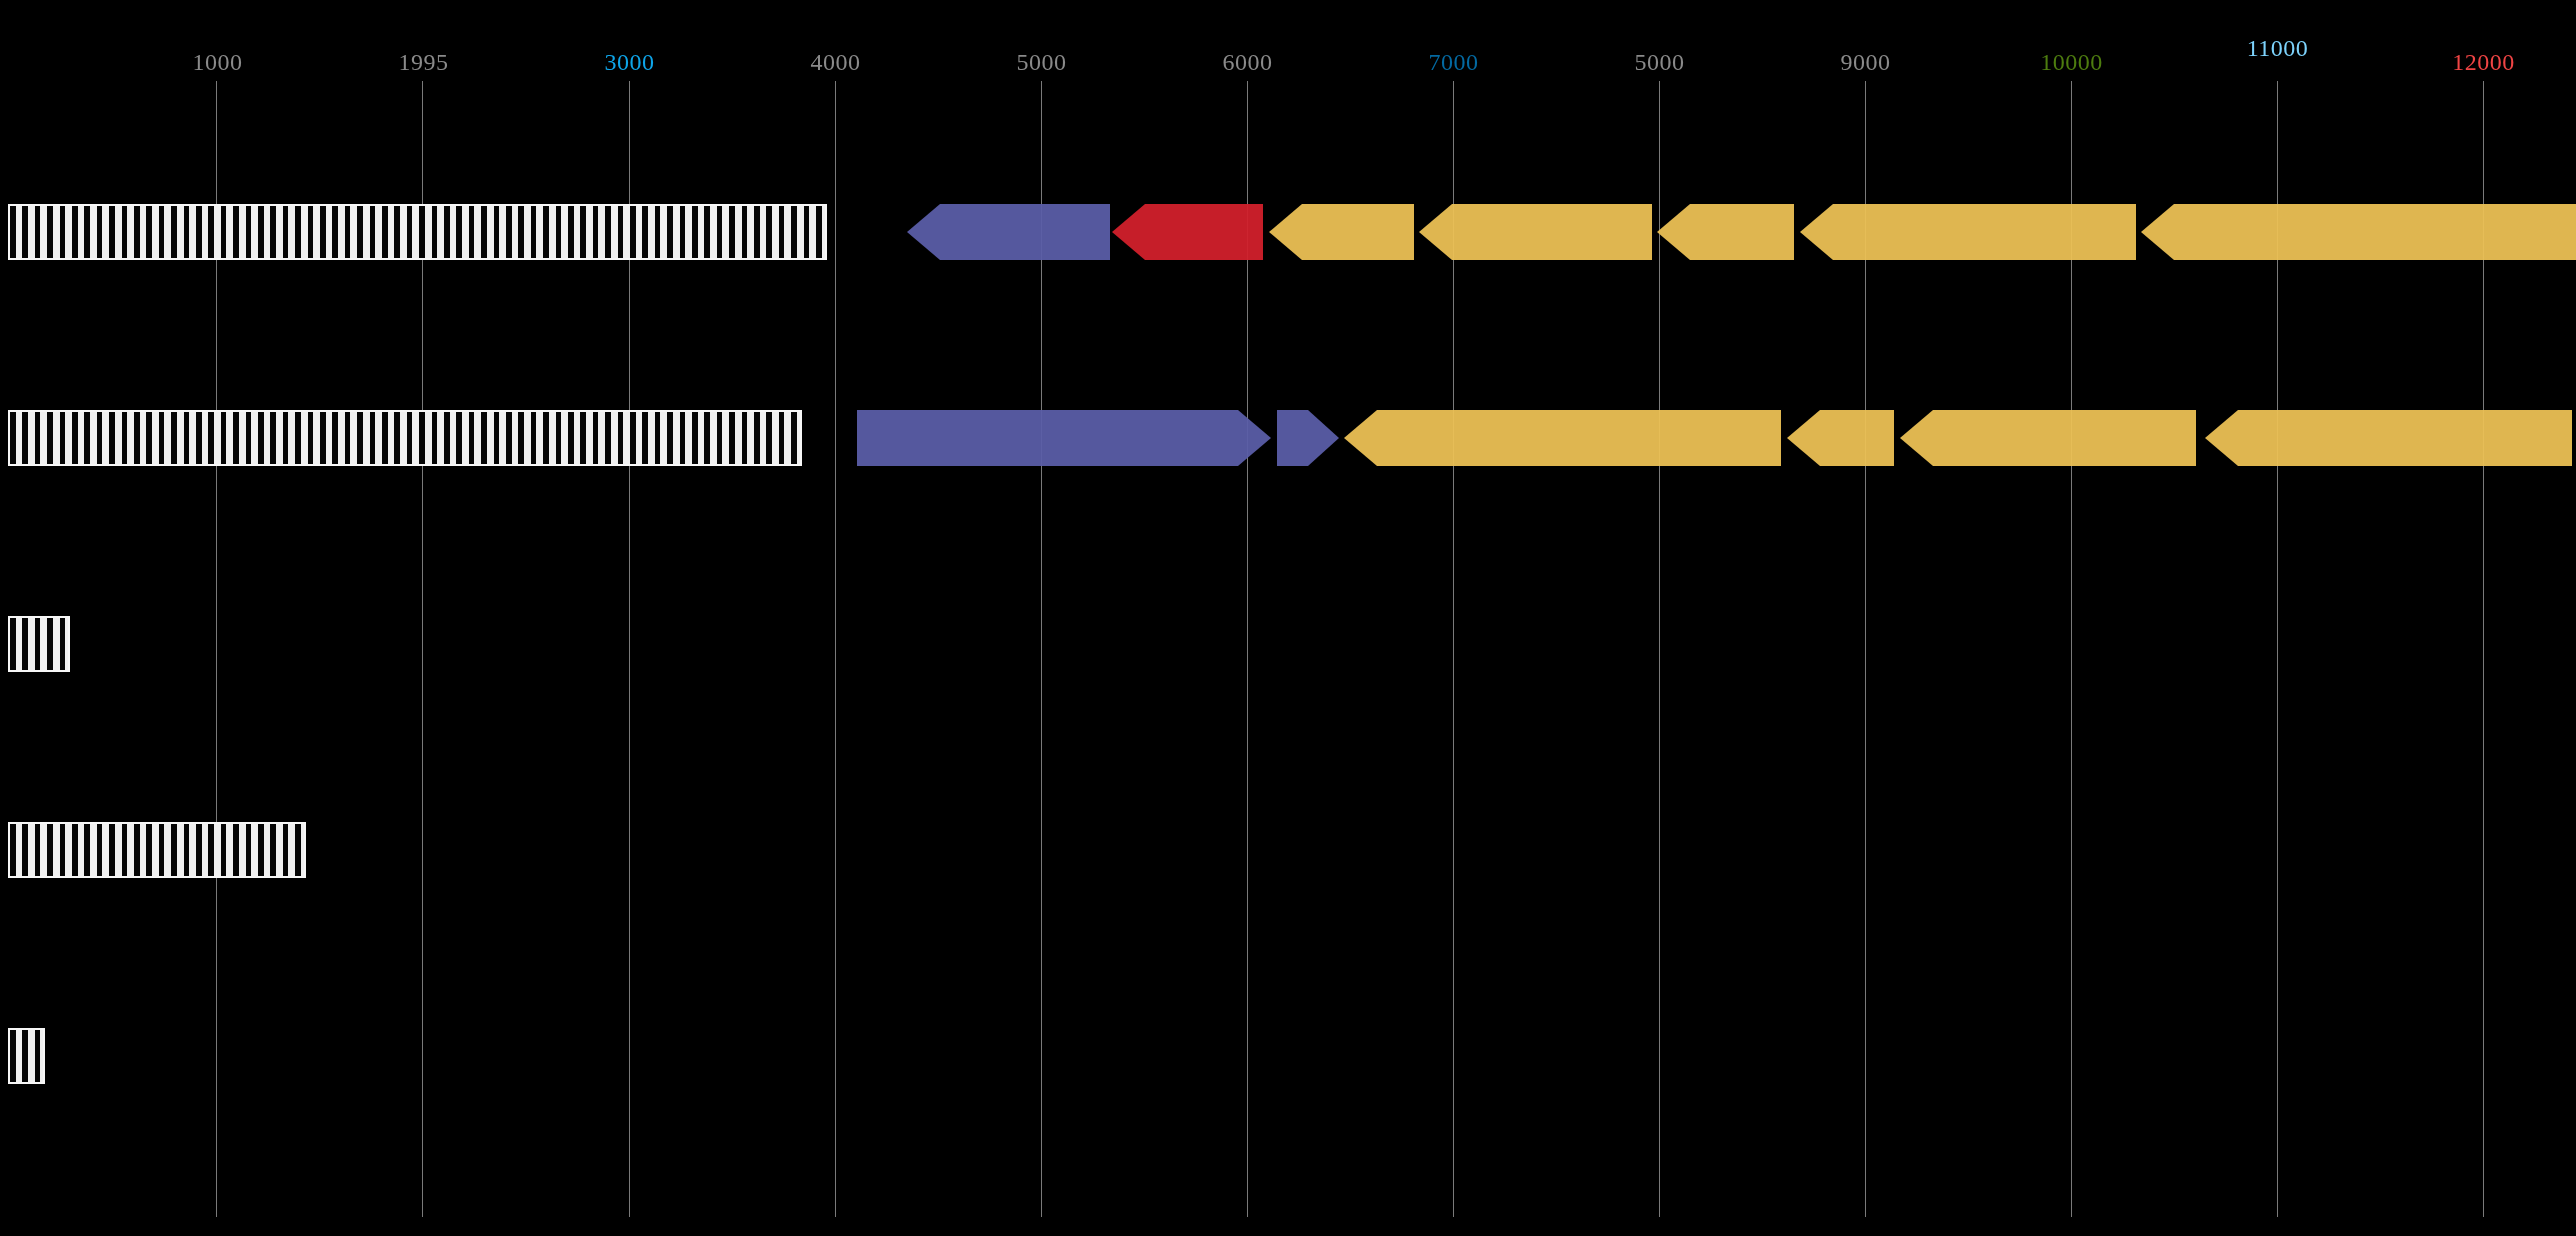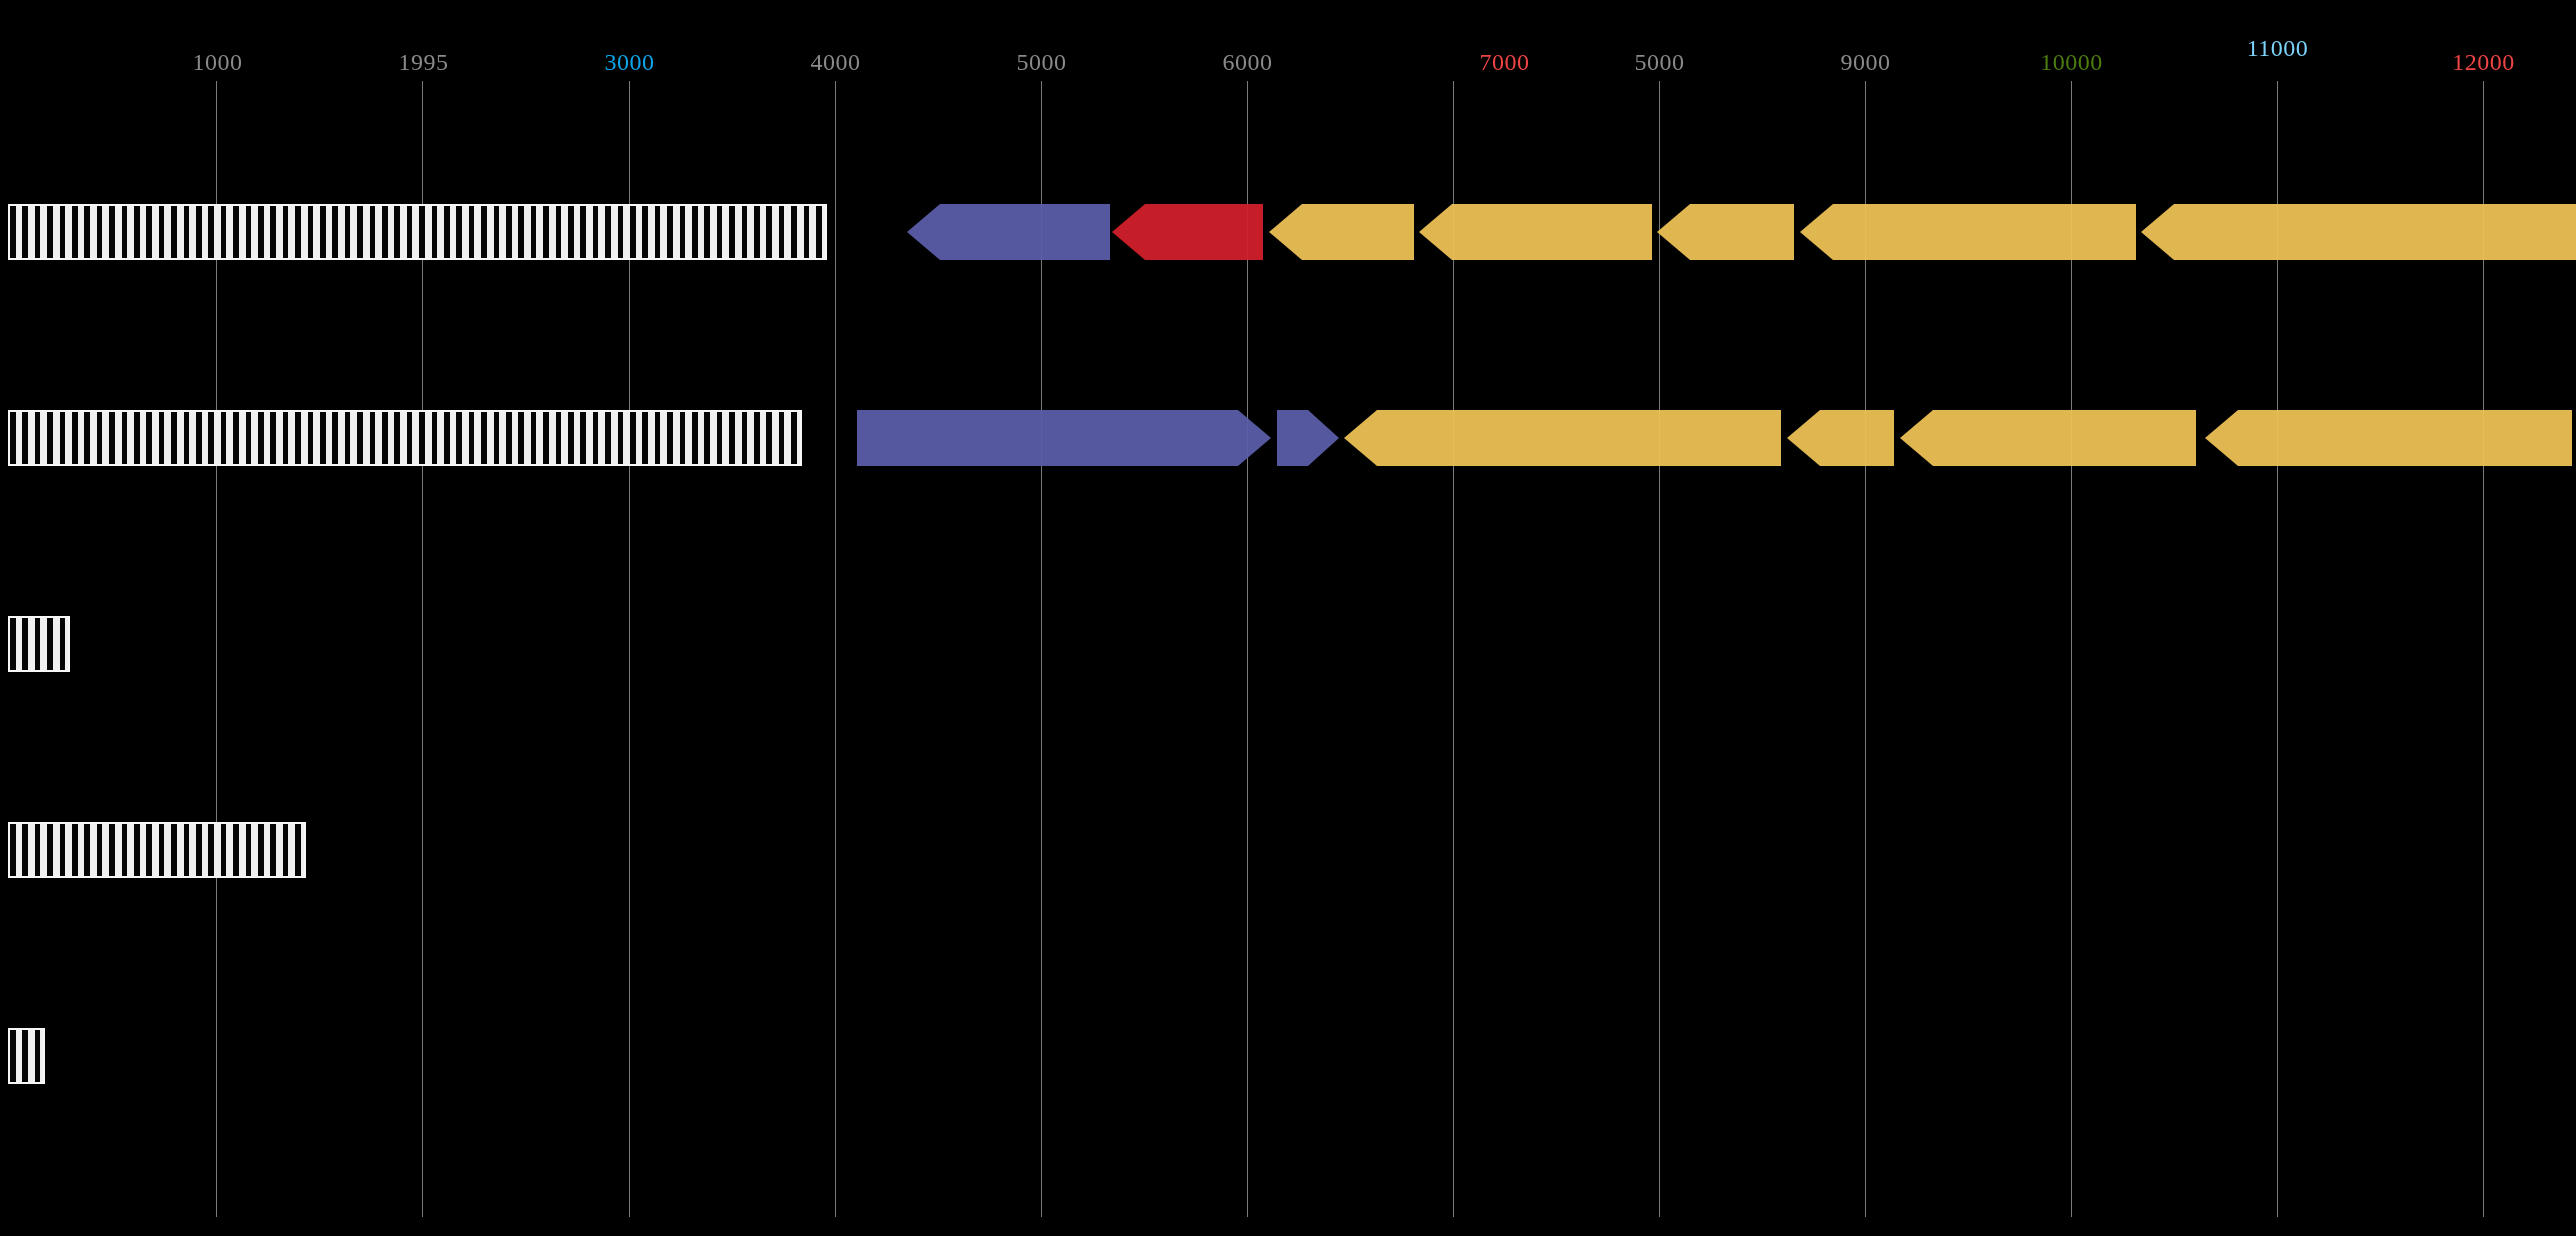--- a/index.html
+++ b/index.html
@@ -54,21 +54,21 @@
       <div class="tick-label" style="left: 346px; top: 49px; color: rgb(138, 138, 138);">1995</div>
       <div class="gridline" style="left: 629px; top: 81px; height: 1136px; background: rgb(122, 122, 122);"></div>
       <div class="tick-label" style="left: 552px; top: 49px; color: #0ea5e9;">3000</div>
       <div class="gridline" style="left: 835px; top: 81px; height: 1136px; background: rgb(122, 122, 122);"></div>
       <div class="tick-label" style="left: 758px; top: 49px; color: rgb(138, 138, 138);">4000</div>
       <div class="gridline" style="left: 1041px; top: 81px; height: 1136px; background: rgb(122, 122, 122);"></div>
       <div class="tick-label" style="left: 964px; top: 49px; color: rgb(138, 138, 138);">5000</div>
       <div class="gridline" style="left: 1247px; top: 81px; height: 1136px; background: rgb(122, 122, 122);"></div>
       <div class="tick-label" style="left: 1170px; top: 49px; color: rgb(138, 138, 138);">6000</div>
       <div class="gridline" style="left: 1453px; top: 81px; height: 1136px; background: rgb(122, 122, 122);"></div>
-      <div class="tick-label" style="left: 1427px; top: 49px; color: #ef4444;">7000</div>
+      <div class="tick-label" style="left: 1376px; top: 49px; color: #0369a1;">7000</div>
       <div class="gridline" style="left: 1659px; top: 81px; height: 1136px; background: rgb(122, 122, 122);"></div>
       <div class="tick-label" style="left: 1582px; top: 49px; color: rgb(138, 138, 138);">5000</div>
       <div class="gridline" style="left: 1865px; top: 81px; height: 1136px; background: rgb(122, 122, 122);"></div>
       <div class="tick-label" style="left: 1788px; top: 49px; color: rgb(138, 138, 138);">9000</div>
       <div class="gridline" style="left: 2071px; top: 81px; height: 1136px; background: rgb(122, 122, 122);"></div>
       <div class="tick-label" style="left: 1994px; top: 49px; color: #4d7c0f;">10000</div>
       <div class="gridline" style="left: 2277px; top: 81px; height: 1136px; background: rgb(122, 122, 122);"></div>
       <div class="tick-label" style="left: 2200px; top: 35px; color: #7dd3fc;">11000</div>
       <div class="gridline" style="left: 2483px; top: 81px; height: 1136px; background: rgb(122, 122, 122);"></div>
       <div class="tick-label" style="left: 2406px; top: 49px; color: #ef4444;">12000</div>

